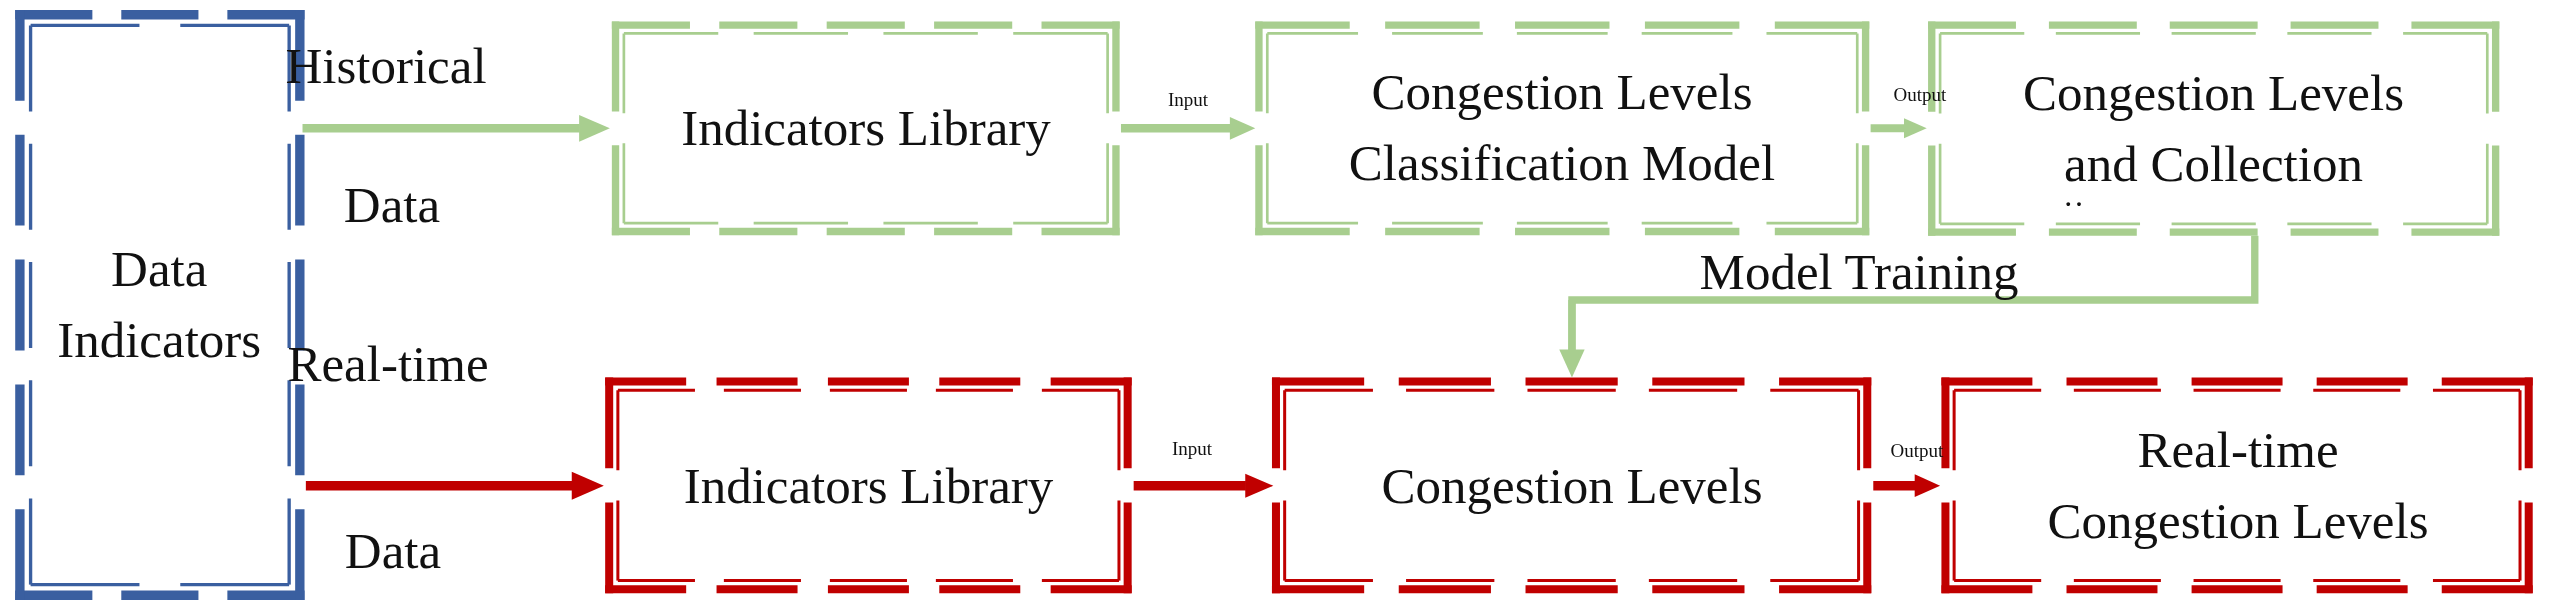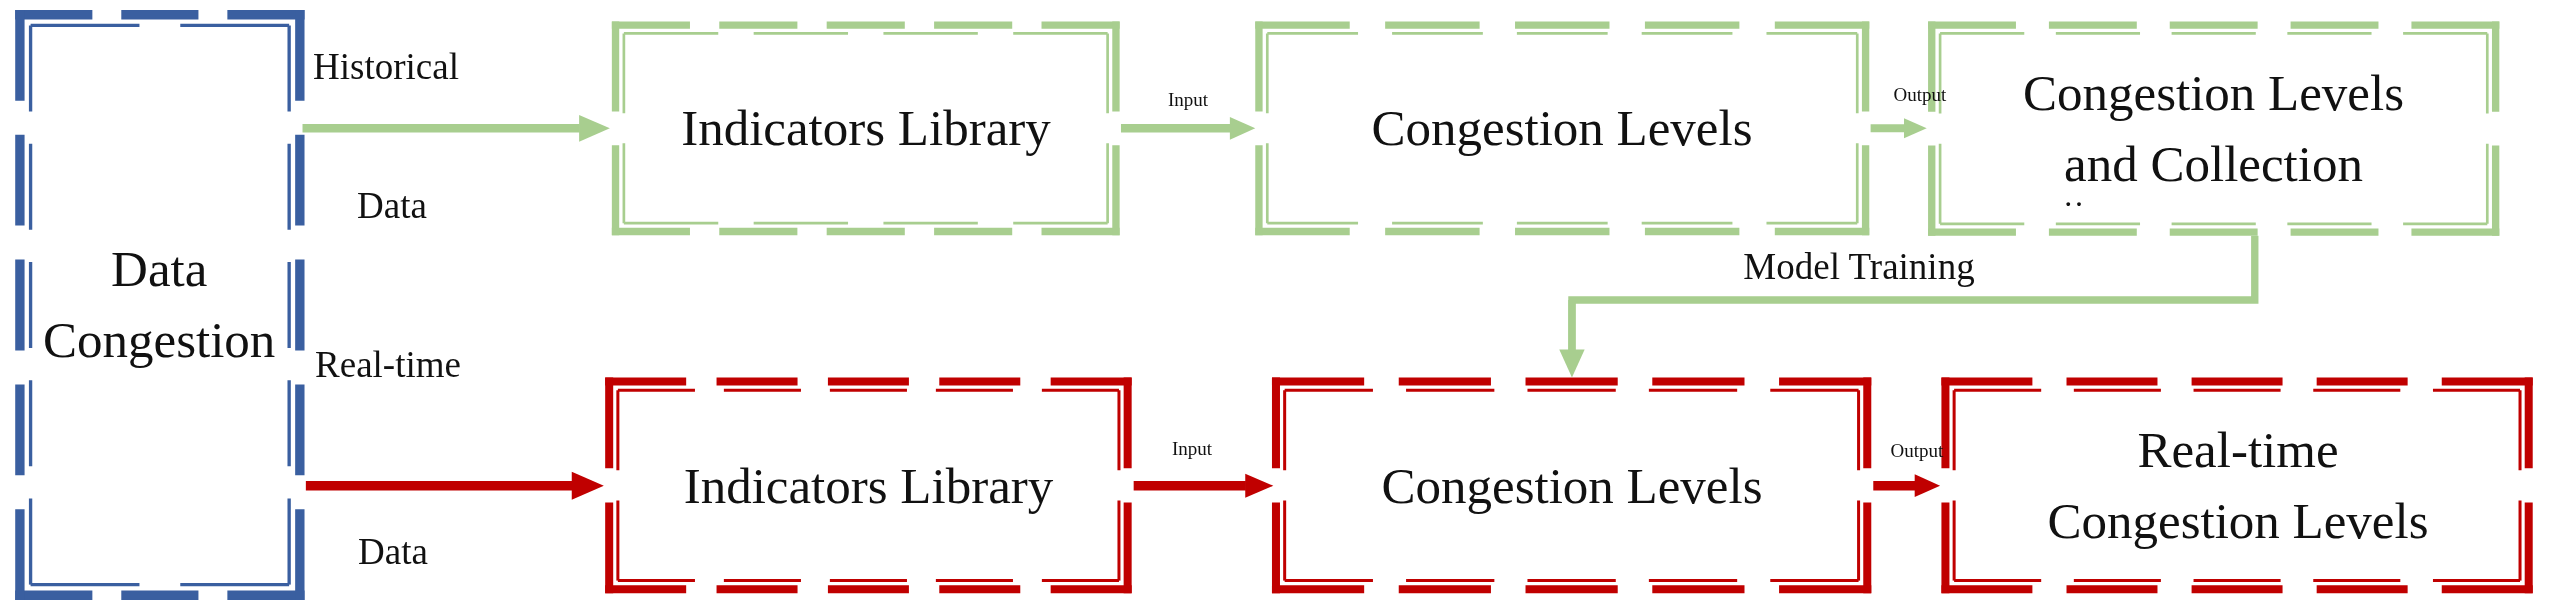--- a/index.html
+++ b/index.html
@@ -2,21 +2,21 @@
 <html style="font-size:10.7px"><head>
 <meta charset="utf-8">
 <style>
   html,body{margin:0;padding:0;background:#ffffff;}
   #stage{position:relative;width:2576px;height:610px;background:#ffffff;overflow:hidden;
          font-family:"Liberation Serif","DejaVu Serif",serif;color:#111111;}
   #diagram-svg{position:absolute;left:0;top:0;}
   .node{position:absolute;display:flex;flex-direction:column;justify-content:center;align-items:center;
         font-size:51px;line-height:71px;text-align:center;white-space:nowrap;}
   .lbl{position:absolute;transform:translate(-50%,-50%);white-space:nowrap;text-align:center;}
-  .big{font-size:37px;line-height:67px;}
+  .big{font-size:51px;line-height:67px;}
   .small{font-size:19px;line-height:35px;}
   .artifact{font-size:32px;letter-spacing:2.7px;}
 </style>
 </head>
 <body>
 
 <div id="stage">
 
   <svg id="diagram-svg" width="2576" height="610" viewBox="0 0 3854 913">
       <g>
@@ -117,29 +117,30 @@
         <polyline points="3374,353 3374,449 2352,449 2352,524" fill="none" stroke="#A8CE8F" stroke-width="11"></polyline>
       </g>
       <g>
         <line x1="2352" y1="449" x2="2352" y2="524" stroke="#A8CE8F" stroke-width="11"></line>
         <polygon points="2352,565 2333,523 2371,523" fill="#A8CE8F"></polygon>
       </g>
     </svg>
 
   <div class="node" style="left:14.7px;top:10px;width:289px;height:590px;">
     <span>Data</span>
-    <span>Congestion</span>
+    <span>Indicators</span>
   </div>
 
   <div class="node" style="left:612px;top:21.4px;width:508px;height:214px;">
     <span>Indicators Library</span>
   </div>
 
   <div class="node" style="left:1255px;top:21.4px;width:614px;height:214px;">
     <span>Congestion Levels</span>
+    <span>Classification Model</span>
   </div>
 
   <div class="node" style="left:1928px;top:21.4px;width:571px;height:215px;">
     <span>Congestion Levels</span>
     <span>and Collection</span>
   </div>
   <div class="lbl artifact" style="left:2075px;top:195px;">..</div>
 
   <div class="node" style="left:605px;top:378px;width:527px;height:216px;">
     <span>Indicators Library</span>
@@ -159,16 +160,16 @@
 
   <div class="lbl big" style="left:388px;top:364px;">Real-time</div>
   <div class="lbl big" style="left:393px;top:551px;">Data</div>
 
   <div class="lbl small" style="left:1188px;top:99px;">Input</div>
   <div class="lbl small" style="left:1920px;top:94px;">Output</div>
 
   <div class="lbl small" style="left:1192px;top:448px;">Input</div>
   <div class="lbl small" style="left:1917px;top:450px;">Output</div>
 
-  <div class="lbl big" style="left:1859px;top:266px;">Model Training</div>
+  <div class="lbl big" style="left:1859px;top:272px;">Model Training</div>
 
 </div>
 
 
 </body></html>

